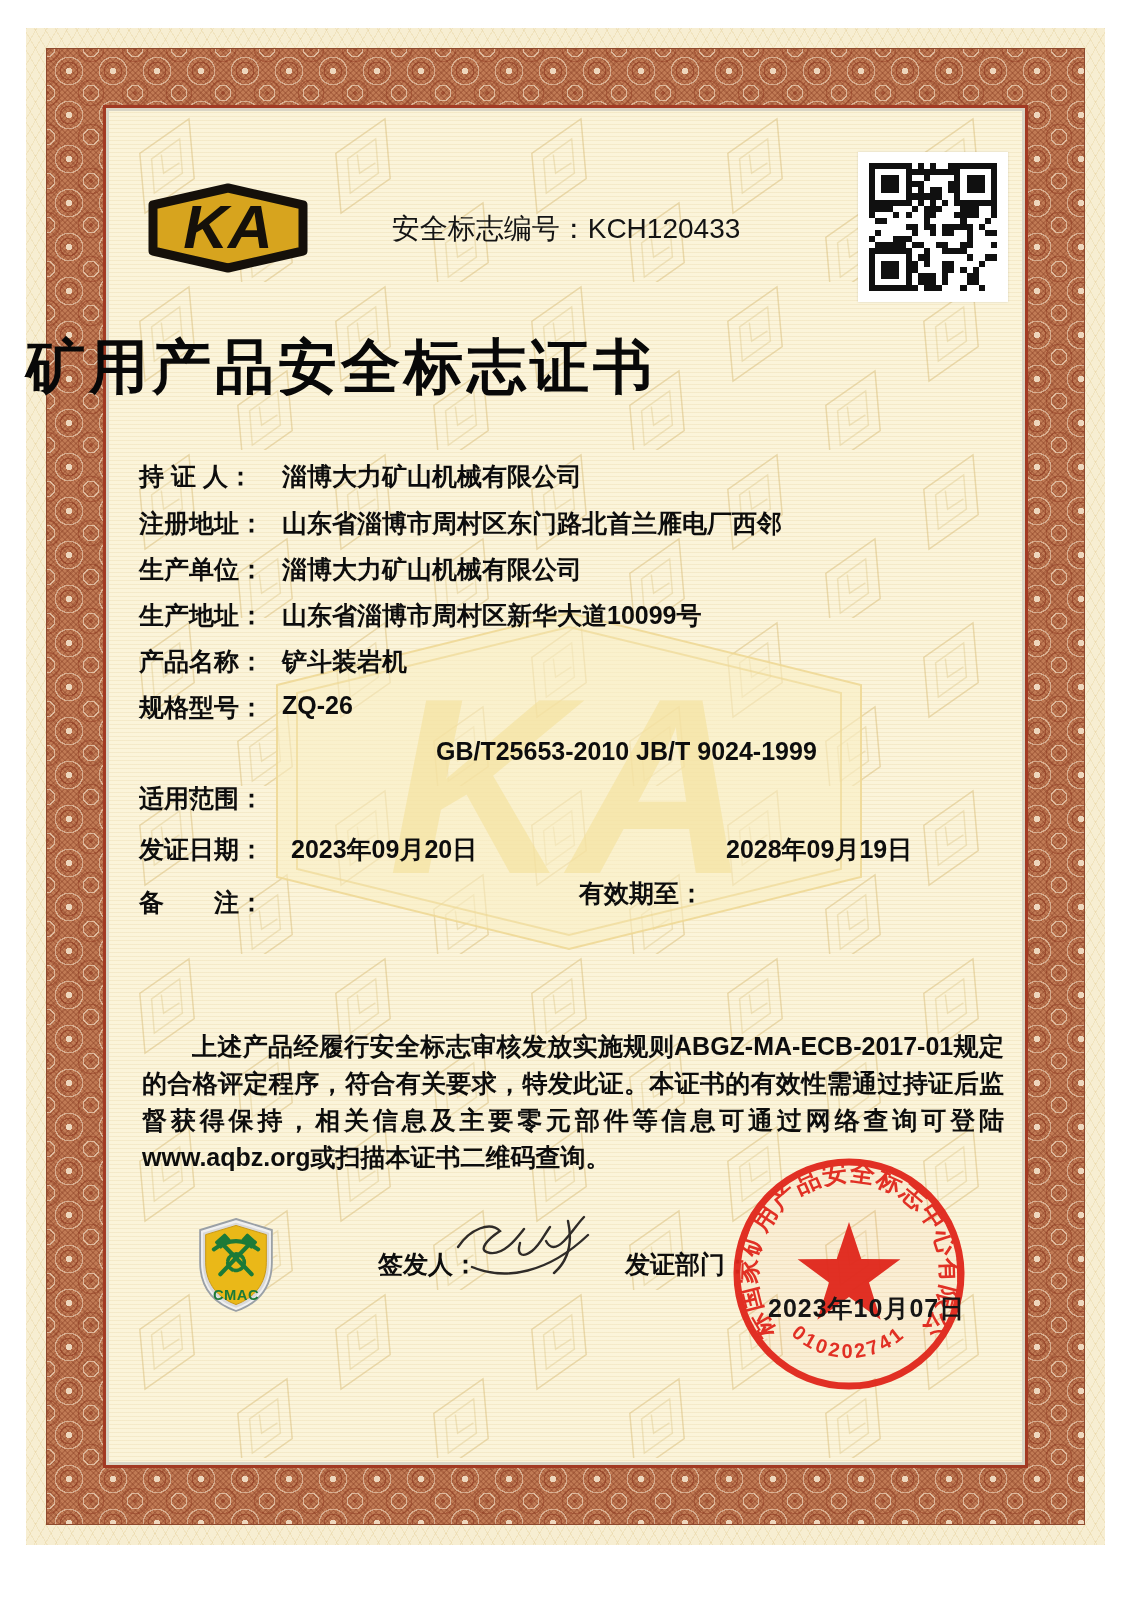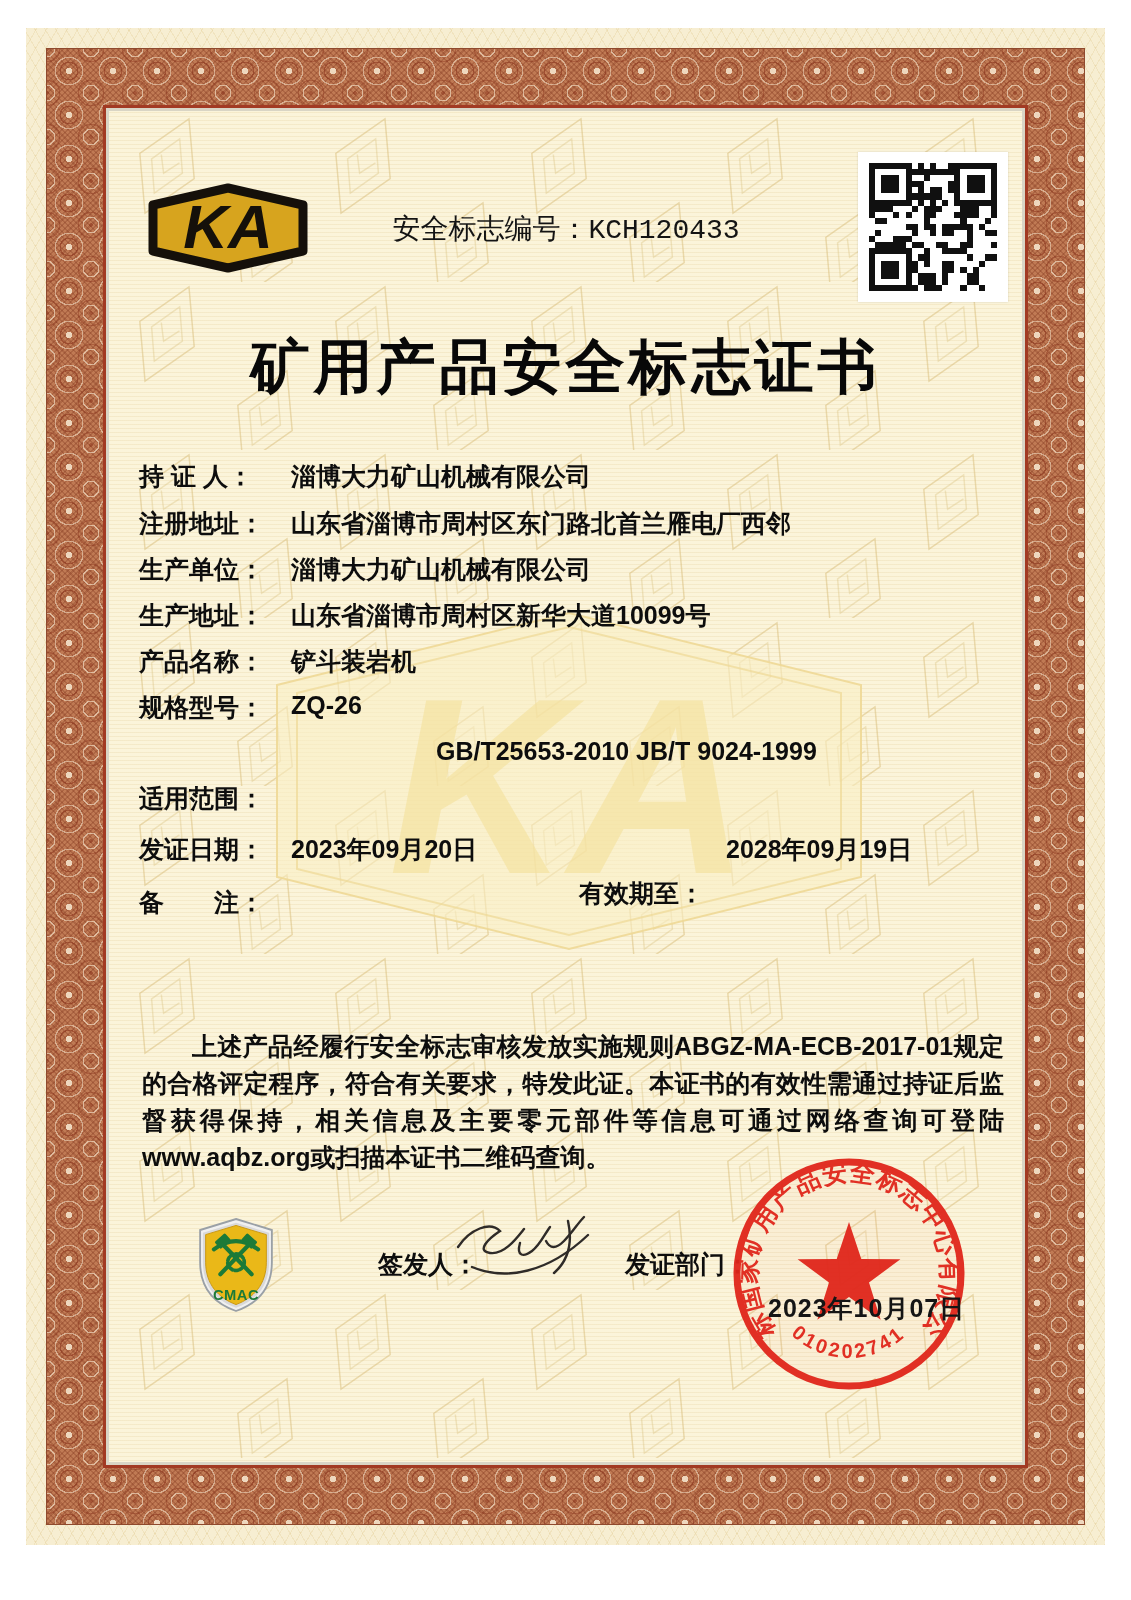--- a/index.html
+++ b/index.html
@@ -32,32 +32,32 @@
     background-color:#fbf4da;
     background-image:repeating-linear-gradient(180deg, rgba(203,168,95,.14) 0 1px, transparent 1px 4px);
     border:3px solid #a23a23;
     box-shadow:inset 0 0 0 3px #d9d5c5;
   }
   .wm-svg{position:absolute;inset:6px;width:calc(100% - 12px);height:calc(100% - 12px);z-index:0;}
   
   .abs{position:absolute;z-index:2;}
   .ka-logo{left:122px;top:153px;width:160px;height:94px;}
   .certno{left:300px;top:182px;width:480px;text-align:center;
-    font-family:Liberation Mono, monospace;font-size:28px;color:#141414;white-space:nowrap;}
+    font-family:Liberation Sans, sans-serif;font-size:28px;color:#141414;white-space:nowrap;}
   .qr{left:832px;top:124px;width:150px;height:150px;background:#ffffff;
     box-shadow:0 0 2px rgba(0,0,0,.15);display:flex;align-items:center;justify-content:center;}
   .qr-grid{width:128px;height:128px;display:grid;grid-template-columns:repeat(21,1fr);grid-template-rows:repeat(21,1fr);}
   .qr-grid .on{background:#101010;}
-  .title{left:0;right:0;top:300px;text-align:center;
+  .title{left:0;right:0;top:300px;
     font-family:"Liberation Serif","DejaVu Serif",serif;font-weight:bold;
     font-size:59px;letter-spacing:4px;color:#080808;}
   .fields{left:113px;top:0;width:900px;height:100%;}
   .frow{position:absolute;left:0;width:900px;height:34px;white-space:nowrap;}
   .lbl,.val{font-weight:bold;font-size:25px;color:#0d0d0d;white-space:nowrap;}
-  .val{position:absolute;left:152px;top:0;}
+  .val{position:absolute;left:143px;top:0;}
   .frow .lbl{position:absolute;left:0;top:0;}
   .r1{top:432px}.r2{top:479px}.r3{top:525px}.r4{top:571px}
   .r5{top:617px}.r6{top:663px}.r7{top:709px}.r8{top:754px}
   .r7 .val{left:297px;}
   .rdates{top:805px;}
   .rdates .v1{position:absolute;left:152px;top:0;}
   .rdates .l2{position:absolute;left:440px;top:0;margin-top:44px;}
   .rdates .v2{position:absolute;left:587px;top:0;}
   .rremark{top:858px;}
   .statement{left:104px;top:1000px;width:862px;font-size:25px;font-weight:bold;

